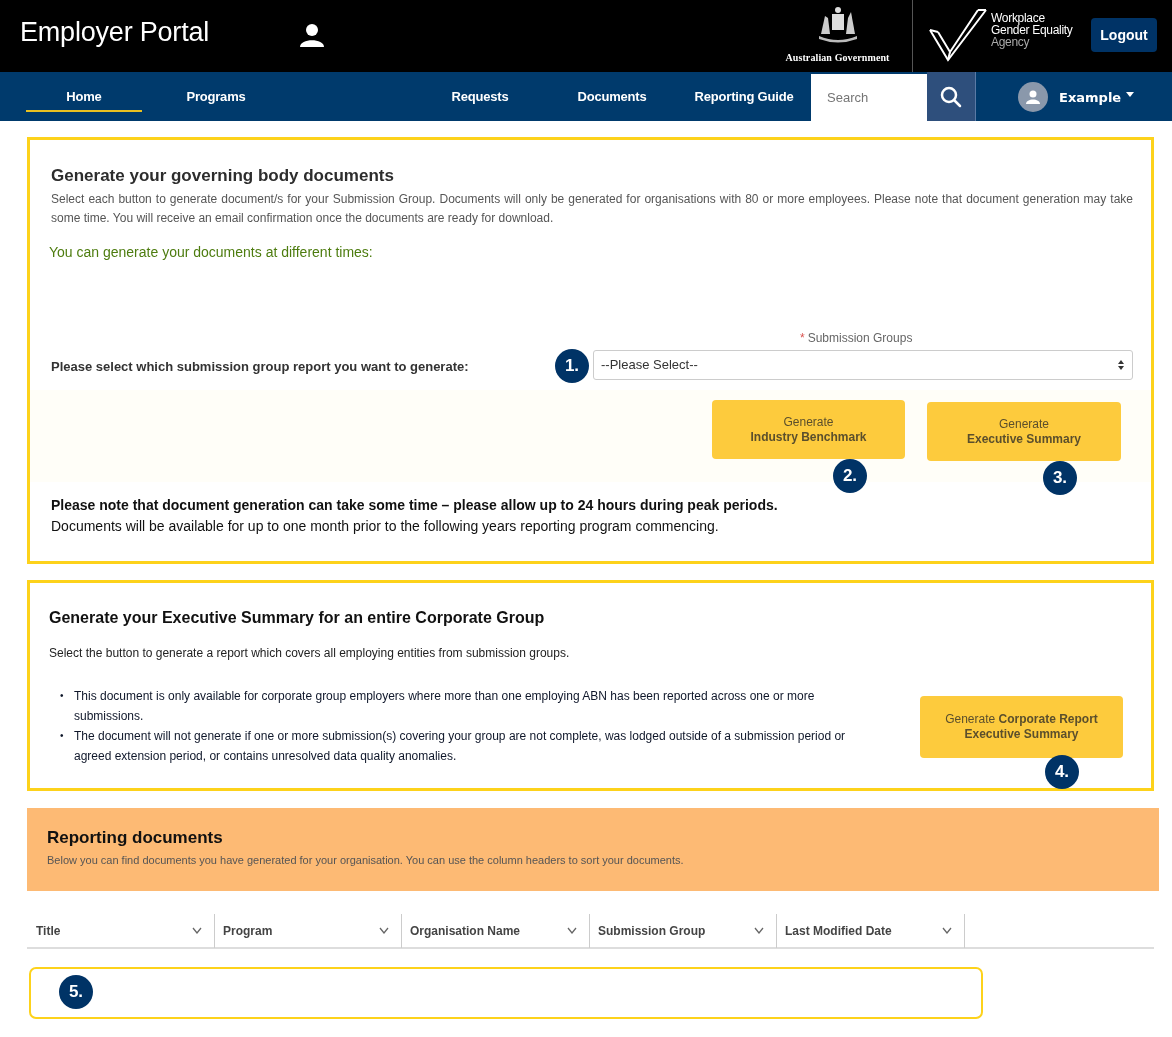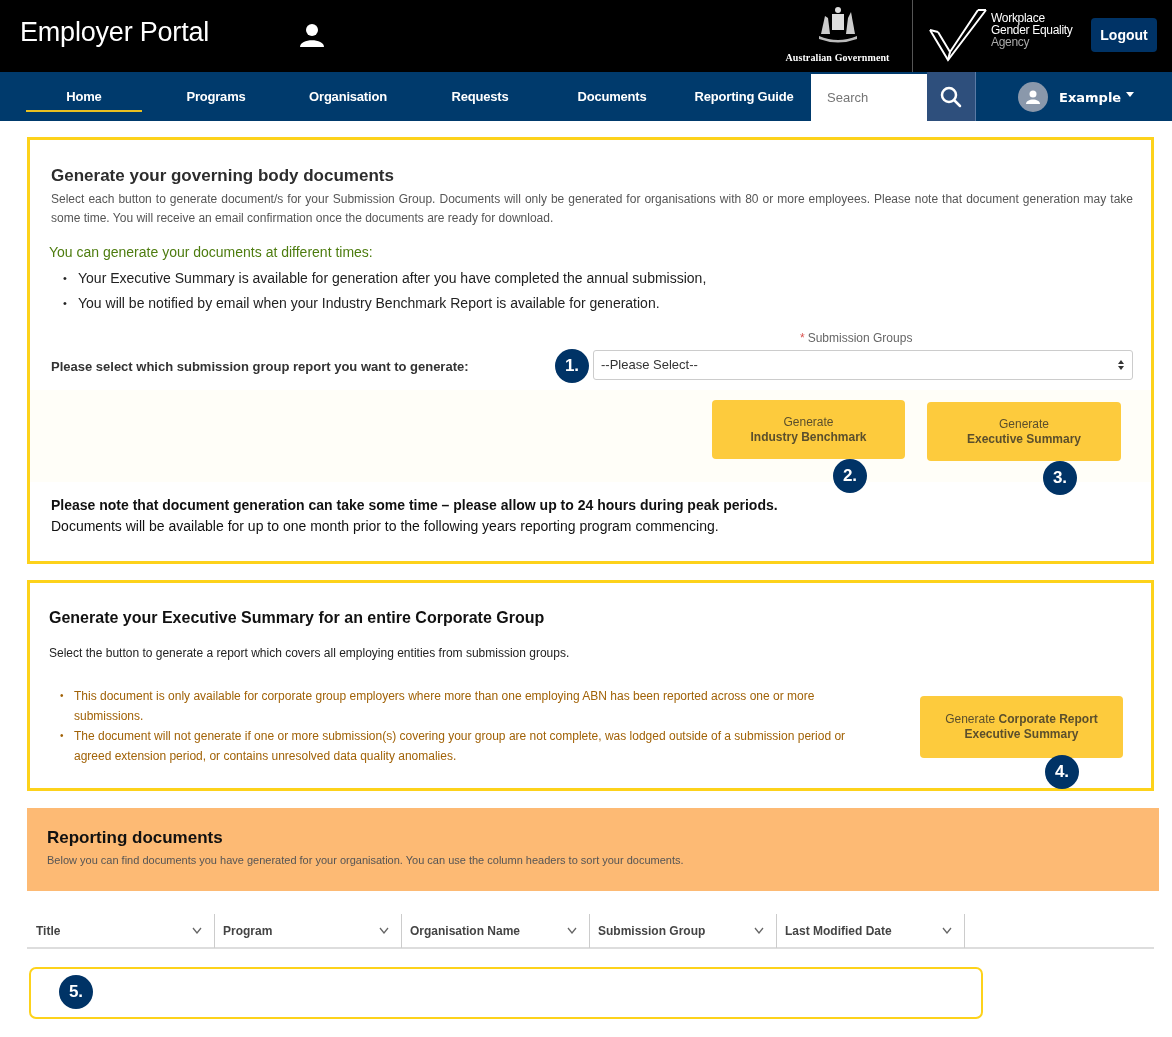--- a/index.html
+++ b/index.html
@@ -55,21 +55,21 @@
   .note-bold { position: absolute; left: 21px; top: 357px; font-size: 14px; font-weight: bold; color: #111; }
   .note-normal { position: absolute; left: 21px; top: 378px; font-size: 14px; color: #111; }
 
   
   .badge { position: absolute; width: 34px; height: 34px; border-radius: 50%; background: #003366; color: #fff; font-size: 17px; font-weight: bold; display: flex; align-items: center; justify-content: center; }
 
   
   .panel2 { left: 27px; top: 580px; width: 1127px; height: 211px; }
   .p2-title { position: absolute; left: 19px; top: 26px; font-size: 16px; font-weight: bold; color: #111; }
   .p2-desc { position: absolute; left: 19px; top: 63px; font-size: 12px; color: #222; }
-  .p2-bullets { position: absolute; left: 30px; top: 103px; width: 800px; font-size: 12px; line-height: 20px; color: #a16207; list-style: none; }
+  .p2-bullets { position: absolute; left: 30px; top: 103px; width: 800px; font-size: 12px; line-height: 20px; color: #0f172a; list-style: none; }
   .p2-bullets li { position: relative; padding-left: 14px; }
   .p2-bullets li::before { content: "•"; position: absolute; left: 0; top: 0; font-size: 10px; }
   .btn-corp { left: 890px; top: 113px; width: 203px; height: 62px; }
 
   
   .docs-header { position: absolute; left: 27px; top: 808px; width: 1132px; height: 83px; background: #fdba74; }
   .docs-title { position: absolute; left: 20px; top: 20px; font-size: 17px; font-weight: bold; color: #111; }
   .docs-desc { position: absolute; left: 20px; top: 46px; font-size: 11px; color: #555; }
   .table-head { position: absolute; left: 27px; top: 914px; width: 1127px; height: 35px; border-bottom: 2px solid #ddd; }
   .col { position: absolute; top: 0; height: 34px; line-height: 34px; font-size: 12px; font-weight: bold; color: #444; }
@@ -111,21 +111,20 @@
       <span>Gender Equality</span>
       <span class="agency">Agency</span>
     </div>
   </div>
   <button class="logout-btn">Logout</button>
 </div>
 
 <div class="navbar">
   <div class="nav-item active" style="left:26px;width:116px;">Home</div>
   <div class="nav-item" style="left:170px;width:92px;">Programs</div>
-  <div class="nav-item" style="left:298px;width:100px;">Organisation</div>
   <div class="nav-item" style="left:440px;width:80px;">Requests</div>
   <div class="nav-item" style="left:566px;width:92px;">Documents</div>
   <div class="nav-item" style="left:688px;width:112px;">Reporting Guide</div>
 </div>
 <input class="search-box" type="text" placeholder="Search" style="">
 <div class="search-btn">
   <svg width="22" height="22" viewBox="0 0 22 22">
       <circle cx="9" cy="9" r="7" fill="none" stroke="#fff" stroke-width="2.5"></circle>
       <line x1="14" y1="14" x2="20" y2="20" stroke="#fff" stroke-width="2.5" stroke-linecap="round"></line>
     </svg>
@@ -140,24 +139,20 @@
   </div>
   <span class="profile-name">Example</span>
 </div>
 <span class="caret"></span>
 
 <div class="panel panel1">
   <div class="panel1-band"></div>
   <div class="p1-title">Generate your governing body documents</div>
   <div class="p1-desc">Select each button to generate document/s for your Submission Group. Documents will only be generated for organisations with 80 or more employees. Please note that document generation may take some time. You will receive an email confirmation once the documents are ready for download.</div>
   <div class="p1-times">You can generate your documents at different times:</div>
-  <ul class="p1-bullets">
-    <li>Your Executive Summary is available for generation after you have completed the annual submission,</li>
-    <li>You will be notified by email when your Industry Benchmark Report is available for generation.</li>
-  </ul>
   <div class="sg-label"><span class="req">*</span><span>Submission Groups</span></div>
   <div class="select-prompt">Please select which submission group report you want to generate:</div>
   <div class="sg-select">
     <span>--Please Select--</span>
     <svg class="arrows" viewBox="0 0 8 12">
         <path d="M1 5 L4 1 L7 5 Z" fill="#333"></path>
         <path d="M1 7 L4 11 L7 7 Z" fill="#333"></path>
       </svg>
   </div>
   <button class="gen-btn btn-benchmark">

